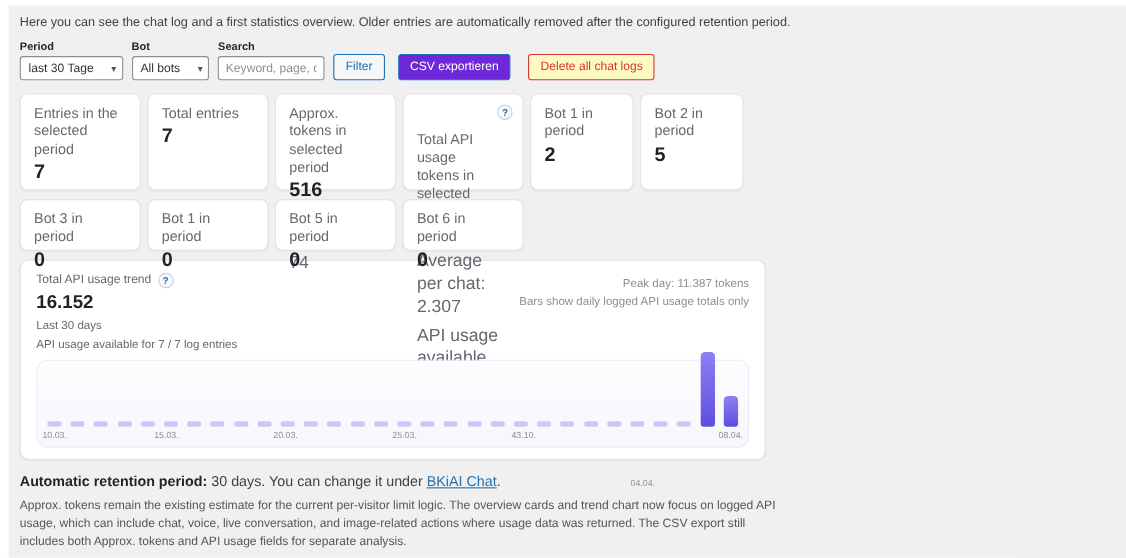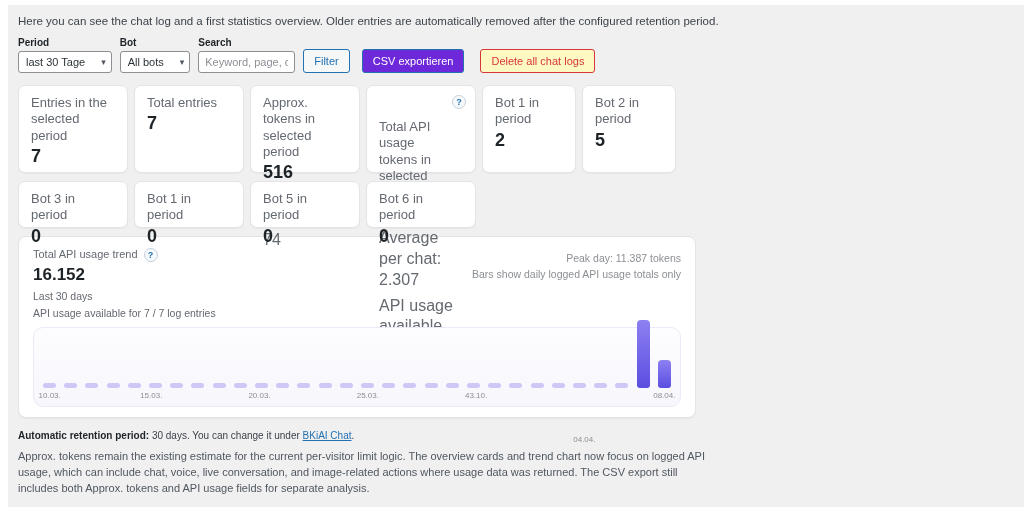--- a/index.html
+++ b/index.html
@@ -58,21 +58,21 @@
     padding: 0 9px; }
   .bars { position: absolute; left: 9px; right: 9px; bottom: 18px; height: 72px;
     display: flex; align-items: flex-end; justify-content: space-between; }
   .bar { width: 13px; border-radius: 4px 4px 3px 3px;
     background: linear-gradient(180deg, #8d80f2 0%, #5b4ee0 100%); }
   .bar.stub { height: 5px; border-radius: 3px; background: #cdc8f6; }
   .ticks { position: absolute; left: 9px; right: 9px; bottom: 5px; height: 10px; }
   .tick { position: absolute; transform: translateX(-50%); font-size: 8px; color: #8c8f94; white-space: nowrap; }
 
   
-  .retention { font-size: 10px; color: #3c434a; margin: 2px 0 8px 0; }
+  .retention { font-size: 13px; color: #3c434a; margin: 2px 0 8px 0; }
   .retention b { color: #1d2327; }
   a.link { color: #2271b1; text-decoration: underline; cursor: pointer; }
   .desc { font-size: 11px; color: #50575e; line-height: 1.45; width: 700px; margin-bottom: 10px; }
 </style>
 </head>
 <body>
 
 <div class="content">
 
   <p class="intro">Here you can see the chat log and a first statistics overview. Older entries are automatically removed after the configured retention period.</p>

